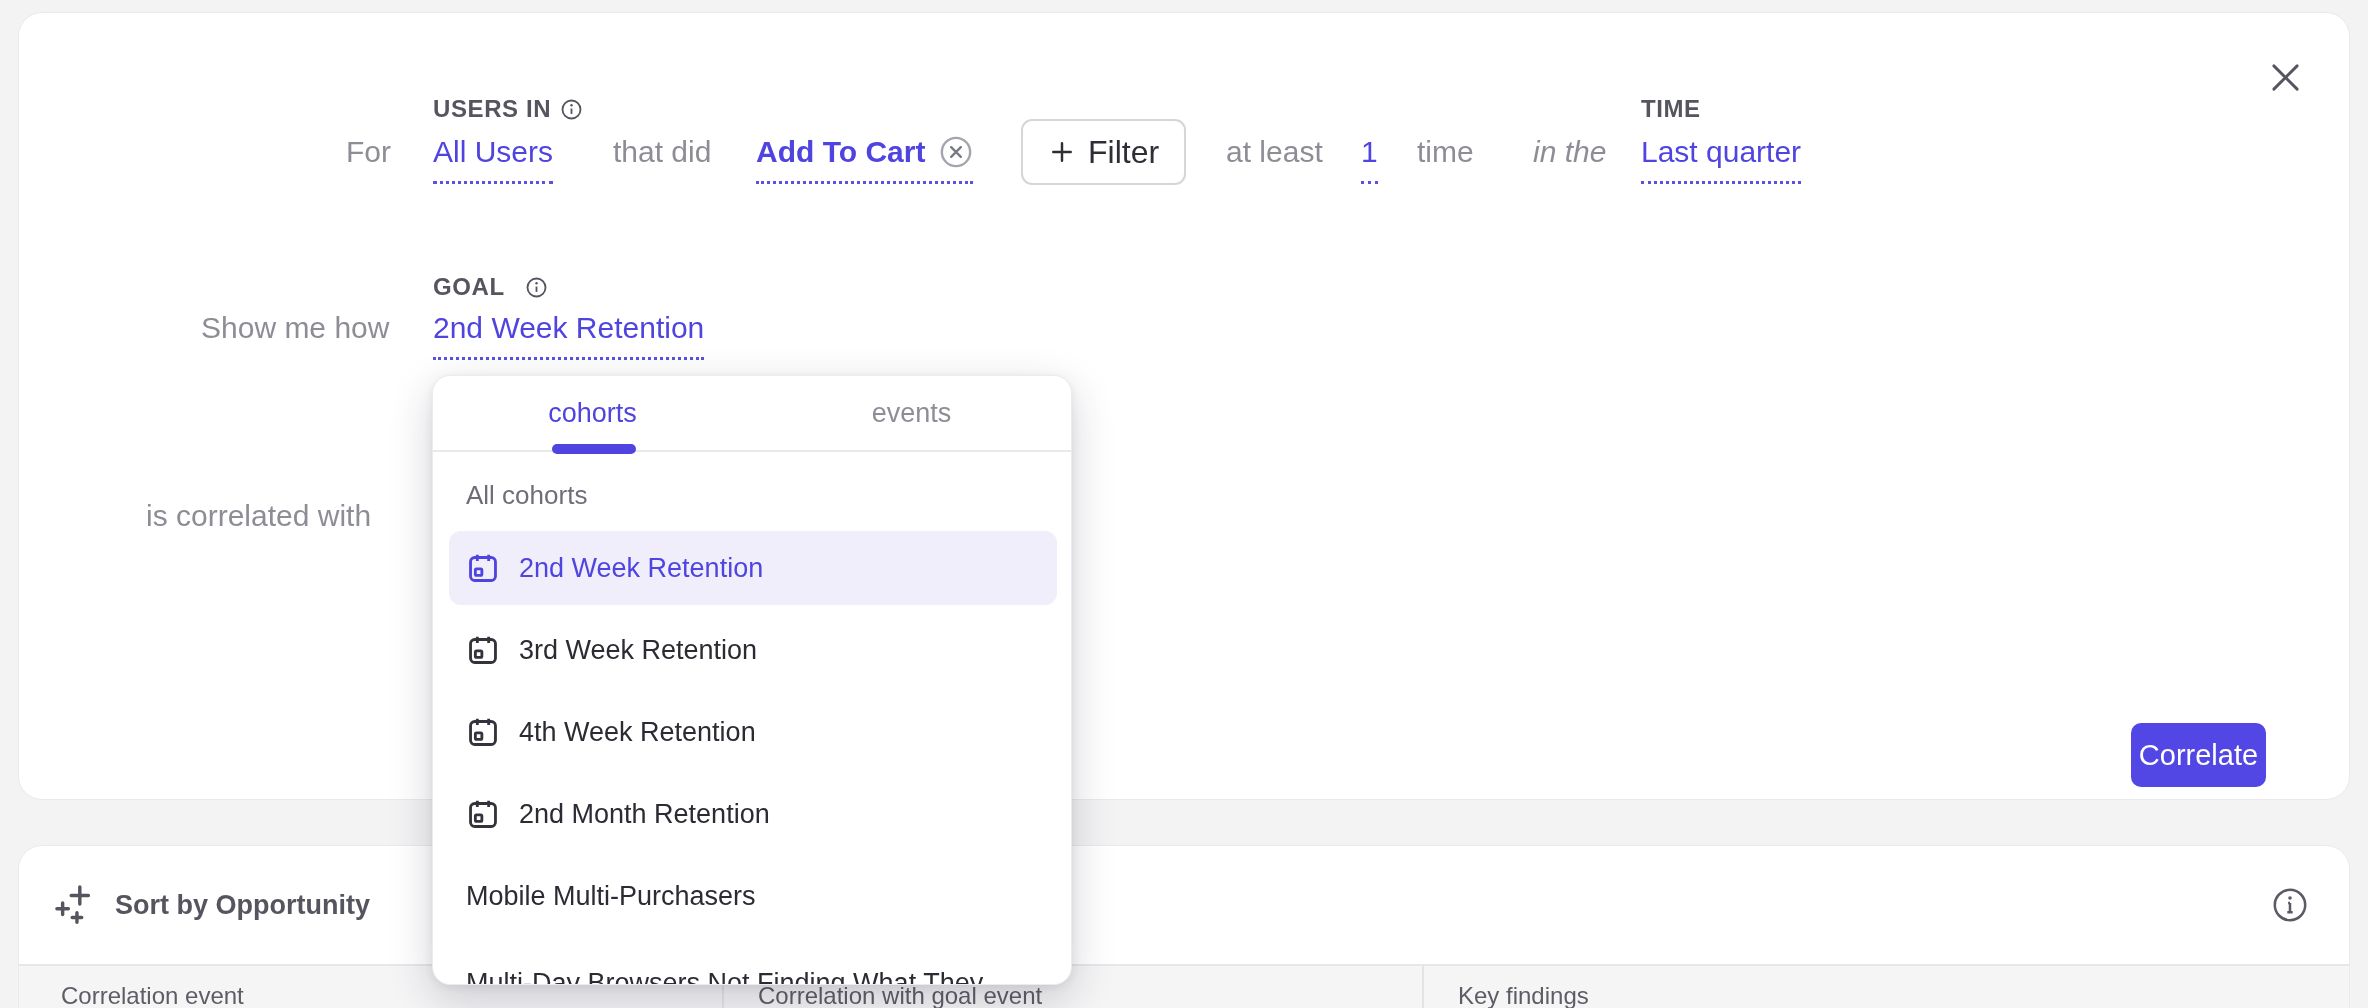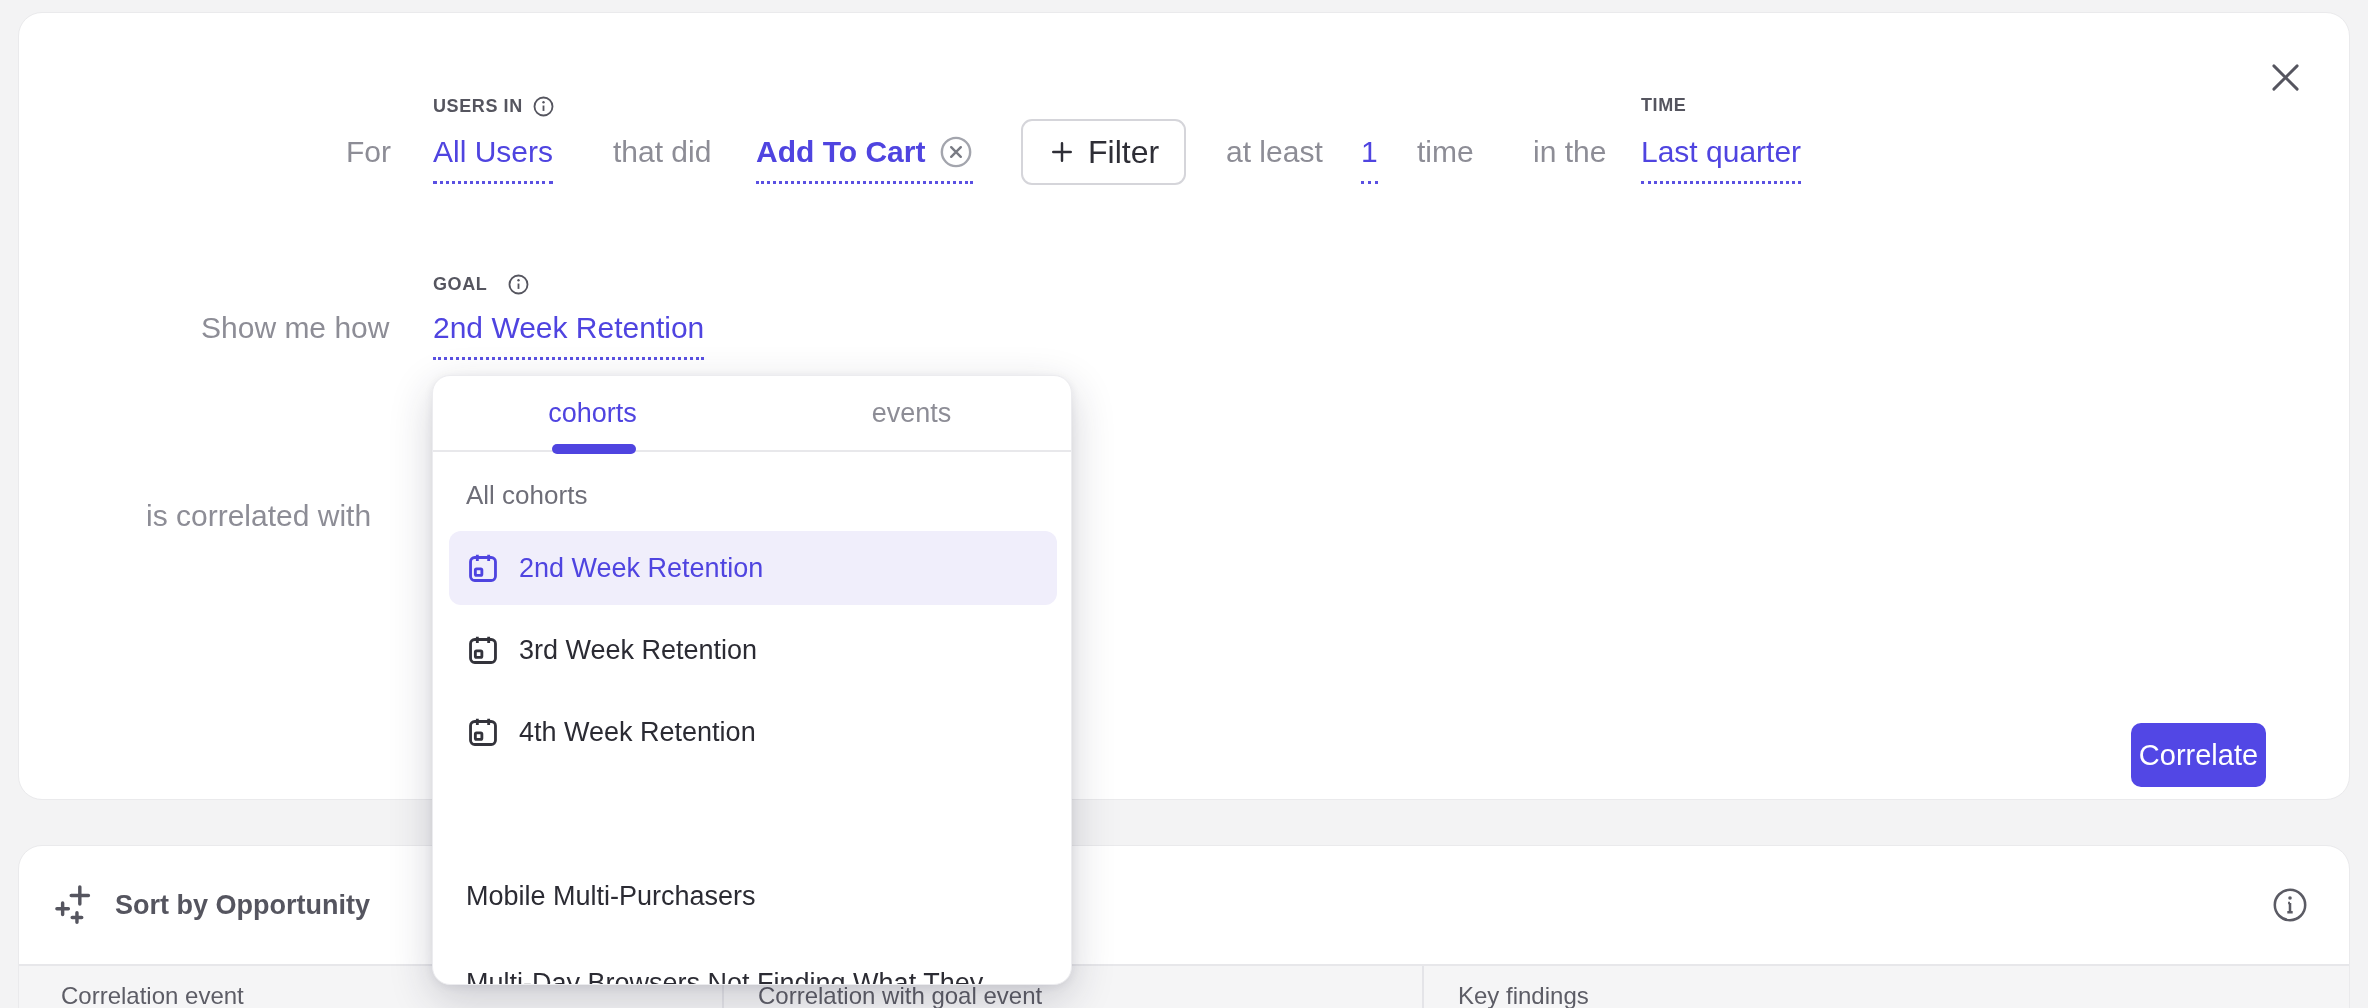--- a/index.html
+++ b/index.html
@@ -20,21 +20,21 @@
   .card-bottom { left:18px; top:845px; width:2332px; height:260px; overflow:hidden; }
 
   
   .qtext  { position:absolute; font-size:30px; color:#8d8d96; white-space:nowrap; }
   .qlink  {
     position:absolute; font-size:30px; color:#4f44e0; white-space:nowrap;
     display:inline-block; padding-bottom:12px;
     border-bottom:3px dotted #5a50e2; cursor:pointer;
   }
   .qlabel {
-    position:absolute; font-size:18px; font-weight:700; color:#55555f;
+    position:absolute; font-size:24px; font-weight:700; color:#55555f;
     letter-spacing:.6px; display:flex; align-items:center; gap:9px; white-space:nowrap;
   }
   .event-wrap { display:inline-flex; align-items:center; gap:14px; }
 
   .btn-filter {
     position:absolute; left:1002px; top:106px; height:66px;
     display:inline-flex; align-items:center; gap:12px; padding:0 25px;
     background:#fff; border:2px solid #d5d5da; border-radius:11px;
     font-size:32px; color:#2e2e36; cursor:pointer;
   }
@@ -123,21 +123,21 @@
       <svg width="28" height="28" viewBox="0 0 24 24" fill="none" stroke="#2e2e36" stroke-width="2.1" stroke-linecap="round">
         <path d="M12 4.5 V19.5 M4.5 12 H19.5"></path>
       </svg>
     </span>
     <span>Filter</span>
   </button>
 
   <span class="qtext" style="left:1207px; top:122px;">at least</span>
   <span class="qlink" style="left:1342px; top:122px;">1</span>
   <span class="qtext" style="left:1398px; top:122px;">time</span>
-  <span class="qtext" style="left:1514px; top:122px;">in the</span>
+  <span class="qtext" style="left:1514px; top:122px;font-style:italic;">in the</span>
 
   <div class="qlabel" style="left:1622px; top:82px;">
     <span>TIME</span>
   </div>
   <span class="qlink" style="left:1622px; top:122px;">Last quarter</span>
 
   <div class="btn-close">
     <svg width="31" height="31" viewBox="0 0 24 24" fill="none" stroke="#55555f" stroke-width="2.2" stroke-linecap="round">
       <path d="M3 3 L21 21 M21 3 L3 21"></path>
     </svg>
@@ -224,20 +224,30 @@
     <span class="cal">
       <svg width="34" height="34" viewBox="0 0 24 24" fill="none" stroke="#33333b" stroke-width="2">
         <rect x="3.2" y="4.6" width="17.6" height="16.2" rx="3"></rect>
         <path d="M8 2.6 V7 M16 2.6 V7"></path>
         <rect x="6.6" y="12.6" width="4.6" height="4.6" rx="0.8"></rect>
       </svg>
     </span>
     <span>4th Week Retention</span>
   </div>
 
+  <div class="dd-item" style="top:401px;">
+    <span class="cal">
+      <svg width="34" height="34" viewBox="0 0 24 24" fill="none" stroke="#33333b" stroke-width="2">
+        <rect x="3.2" y="4.6" width="17.6" height="16.2" rx="3"></rect>
+        <path d="M8 2.6 V7 M16 2.6 V7"></path>
+        <rect x="6.6" y="12.6" width="4.6" height="4.6" rx="0.8"></rect>
+      </svg>
+    </span>
+    <span>2nd Month Retention</span>
+  </div>
 
   <div class="dd-item" style="top:483px;">
     <span>Mobile Multi-Purchasers</span>
   </div>
 
   <div class="dd-item" style="top:570px;">
     <span>Multi-Day Browsers Not Finding What They</span>
   </div>
 </div>
 

